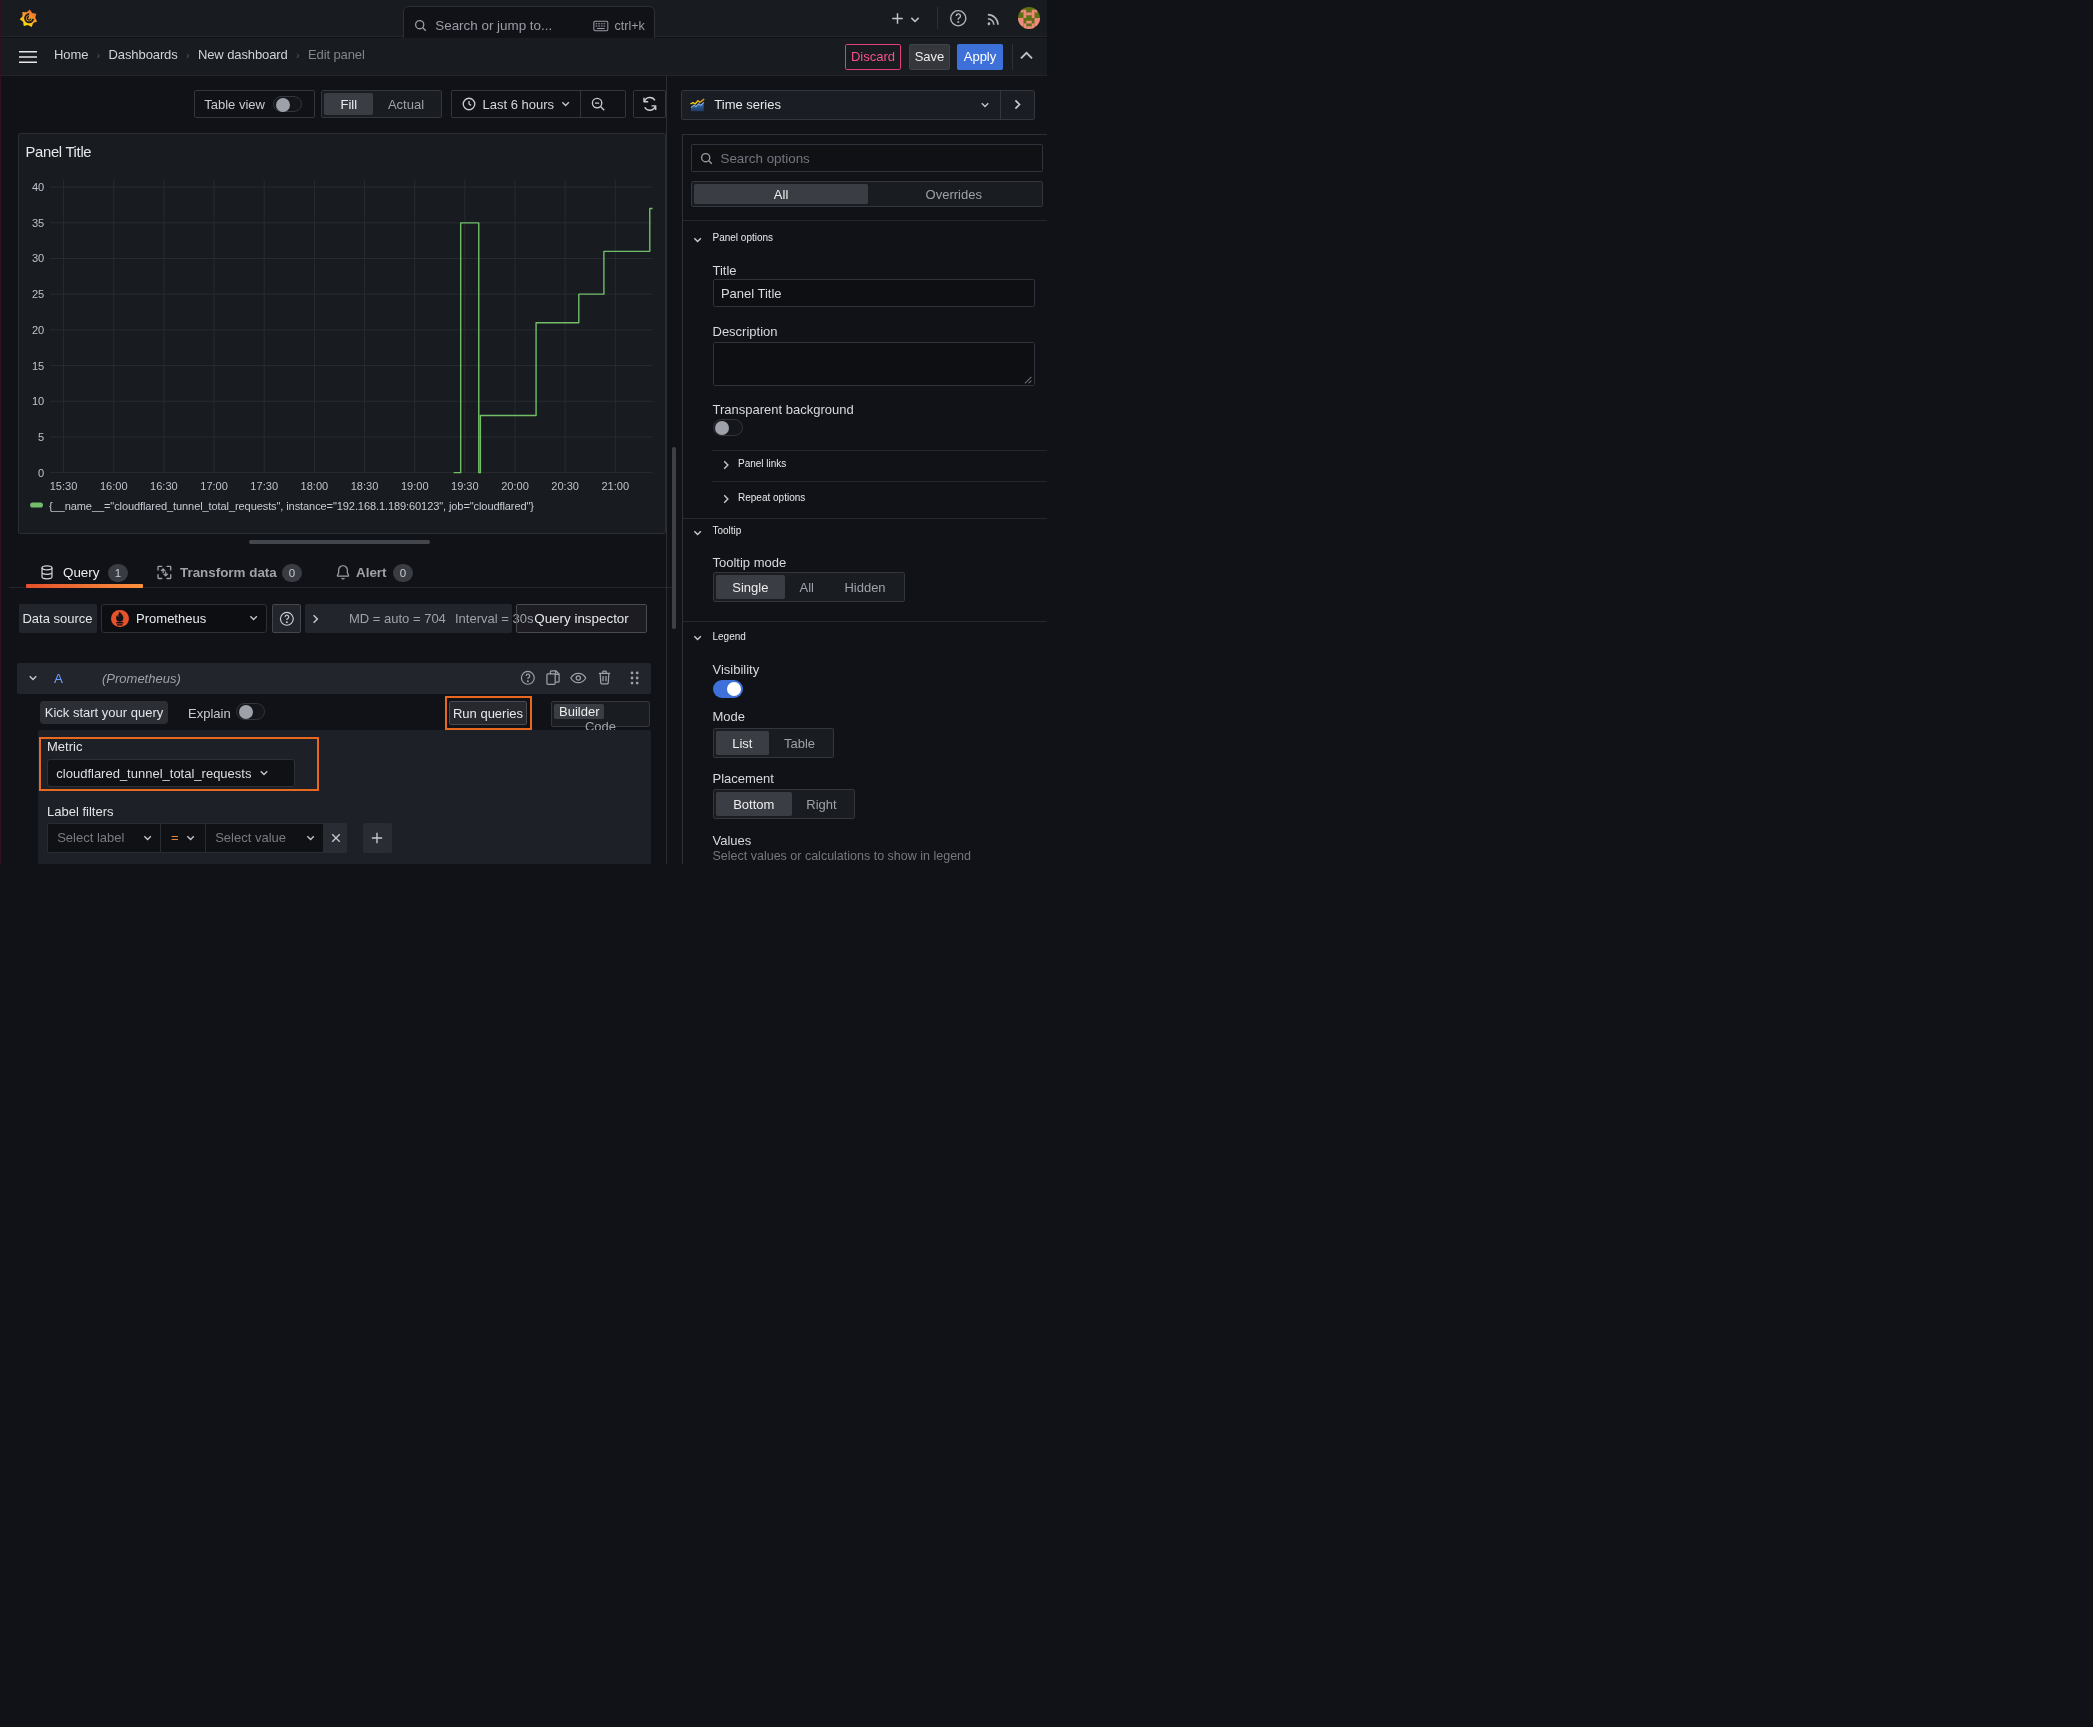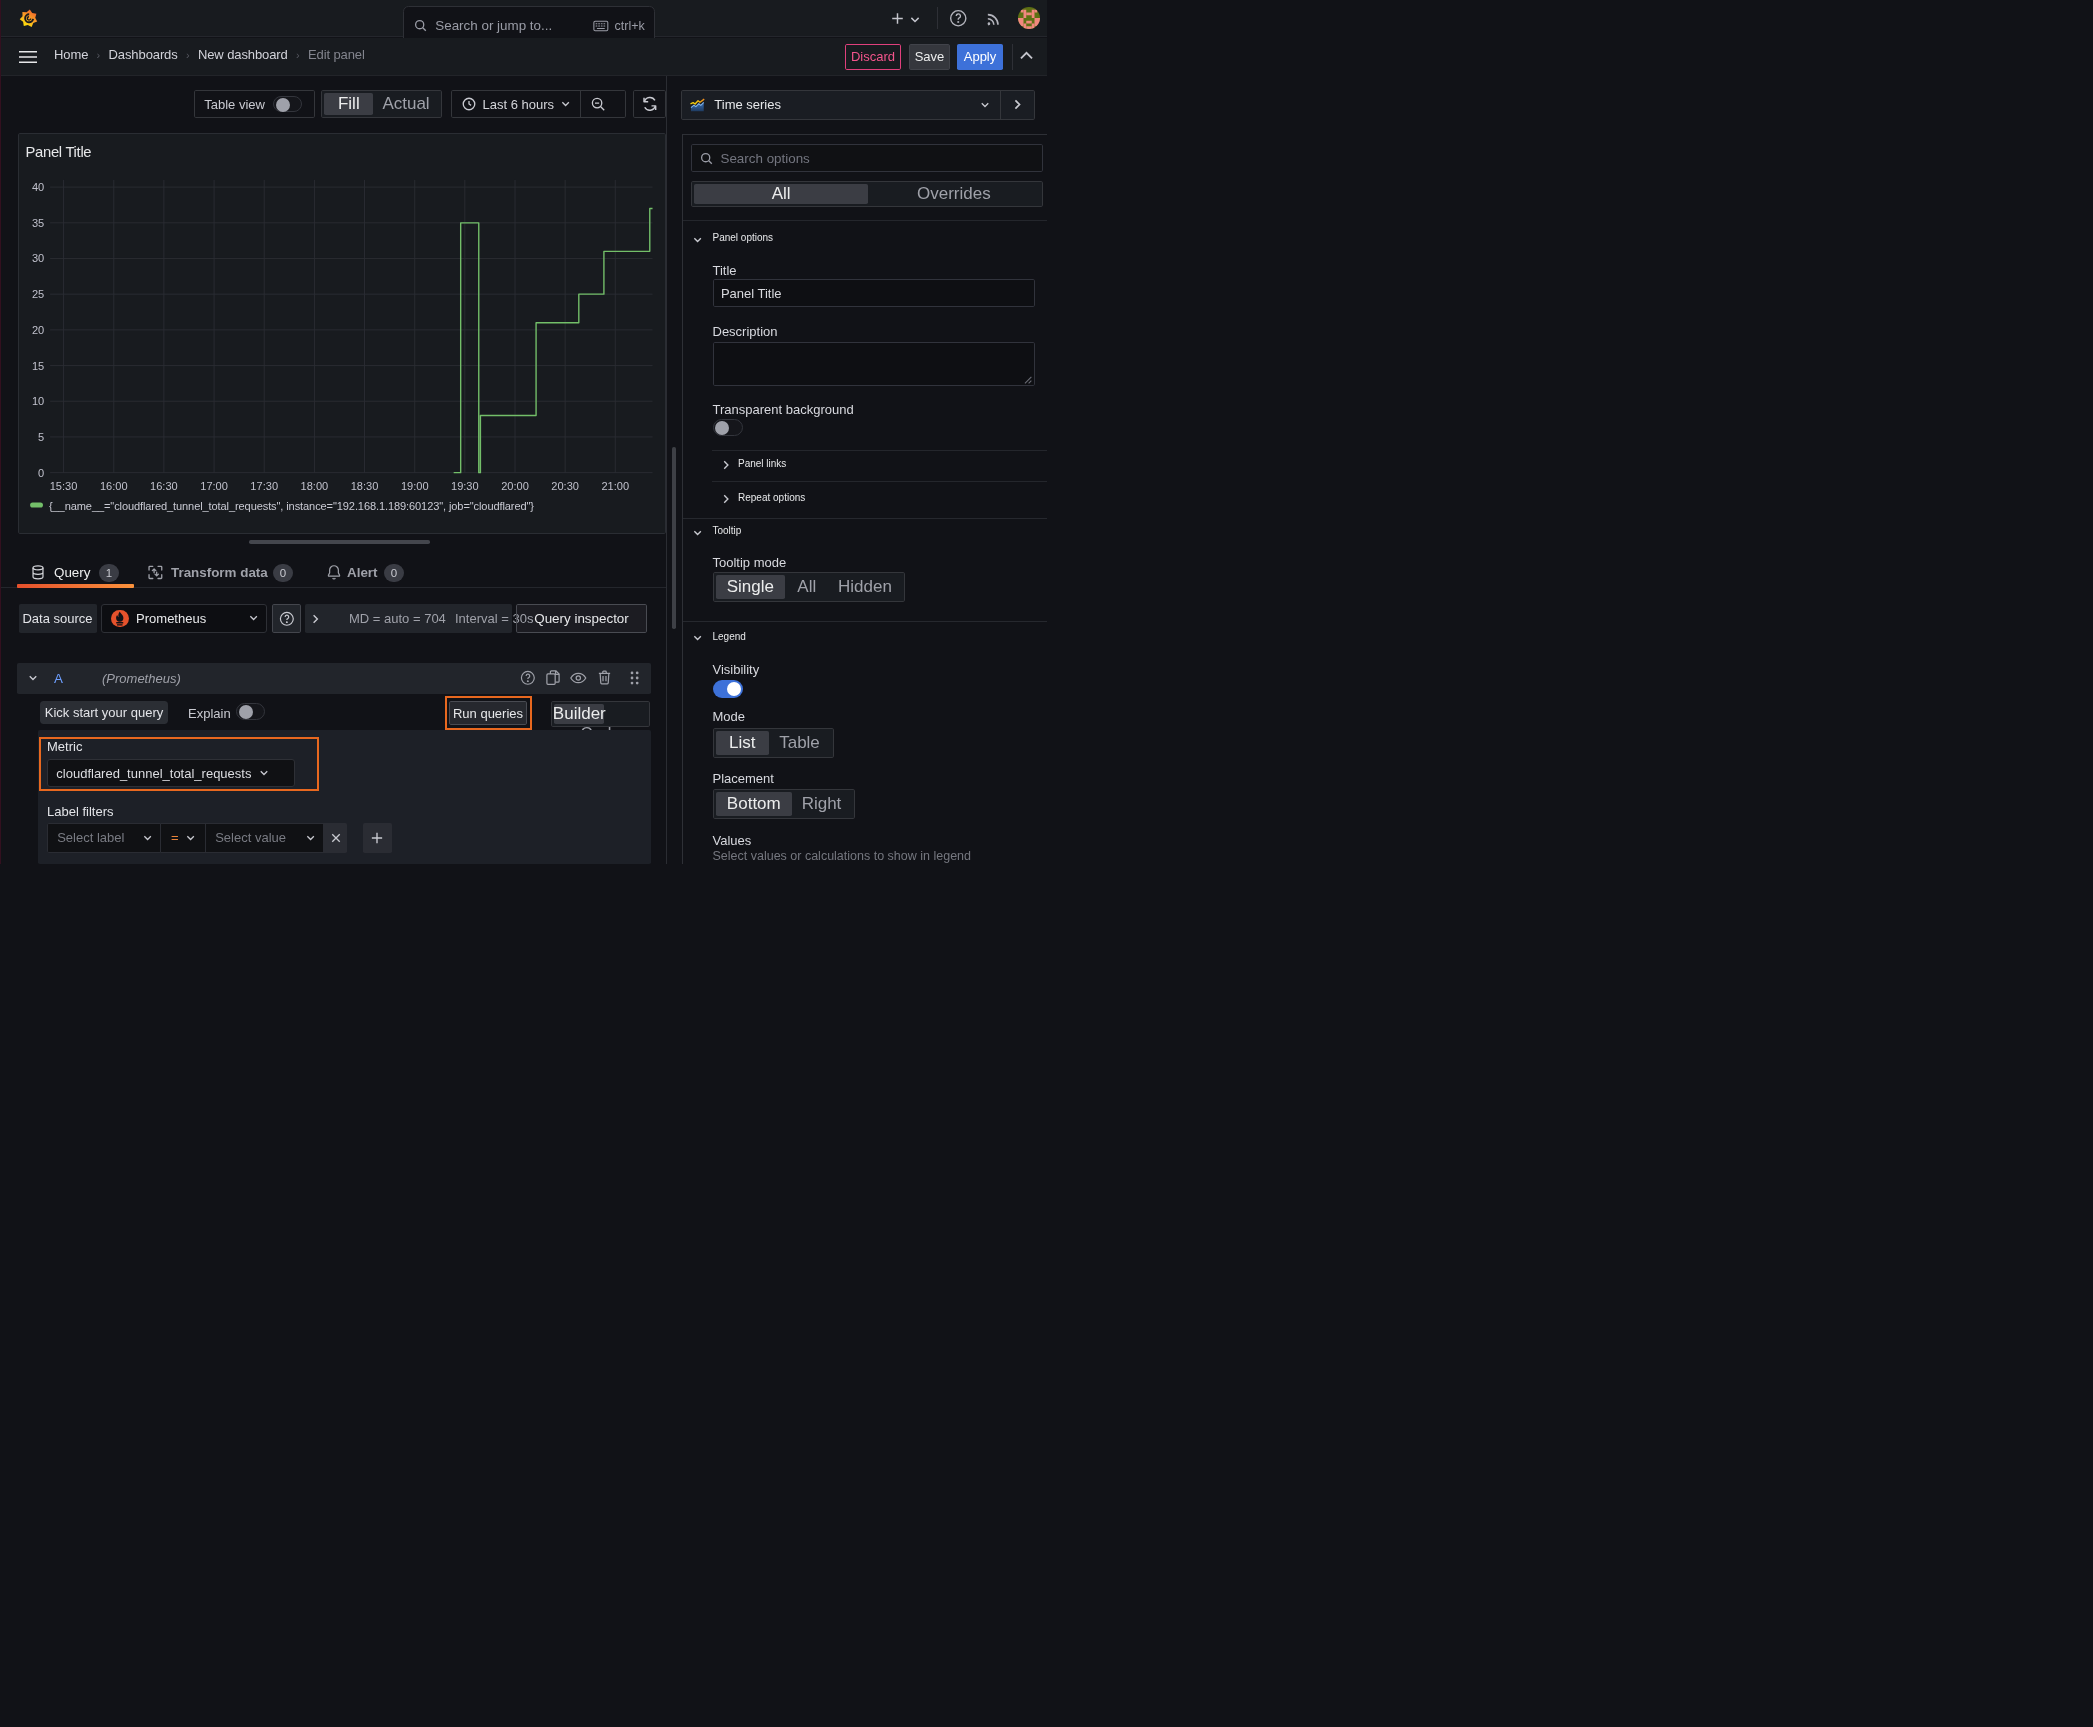--- a/index.html
+++ b/index.html
@@ -17,32 +17,32 @@
 .btn { display:inline-flex; align-items:center; justify-content:center; height:26px; border-radius:1.8px; font-size:13px; }
 #btn-discard { position:absolute; left:845px; top:5.5px; width:56px; border:0.9px solid #e0407c; color:#f4558c; background:transparent; }
 #btn-save { position:absolute; left:909px; top:5.5px; width:41px; background:#35373d; color:#eceded; border:0.9px solid #41434a; }
 #btn-apply { position:absolute; left:957px; top:5.5px; width:46px; background:#3d71d9; color:#ffffff; }
 
 .tbox { position:absolute; top:90px; height:28px; border:0.9px solid #34363b; border-radius:1.8px; display:flex; align-items:center; color:#c9cad1; font-size:13px; }
 
 #panel { position:absolute; left:17.5px; top:133px; width:648px; height:401px; background:#181b1f; border:0.9px solid #2a2d33; border-radius:1.8px; }
 #ptitle { position:absolute; left:7px; top:9.7px; font-size:14.8px; font-weight:500; color:#e7e8ea; letter-spacing:-0.3px; }
 
-#tabsrow { position:absolute; left:0; top:557px; width:666px; height:31px; border-bottom:0.9px solid #24262c; }
+#tabsrow { position:absolute; left:9px; top:557px; width:666px; height:31px; border-bottom:0.9px solid #24262c; }
 .tabtxt { font-size:13.4px; color:#eceded; font-weight:500; }
 .tabdim { font-size:13.4px; color:#9fa1a9; font-weight:700; }
 .badge { display:inline-flex; align-items:center; justify-content:center; min-width:20px; height:18.5px; padding:0 6.5px; background:#3a3c44; border-radius:9.2px; font-size:11.5px; color:#c9cad1; }
 
 .dsbox { position:absolute; top:604px; height:29px; display:flex; align-items:center; white-space:nowrap; }
 .sel { background:#111217; border:0.9px solid #2e3036; border-radius:3px; }
 .graybtn { background:#26282e; border:0.9px solid #494b52; border-radius:1.8px; color:#e7e8ea; }
 .orange-annot { position:absolute; border:2.8px solid #e8681f; }
 
 .rgroup { position:absolute; display:flex; border:0.9px solid #34363b; border-radius:1.8px; background:#191c21; align-items:stretch; padding:2.3px; }
-.ritem { display:flex; align-items:center; justify-content:center; font-size:17px; color:#9fa1a9; }
+.ritem { display:flex; align-items:center; justify-content:center; font-size:13px; color:#9fa1a9; }
 .ritem.sel2 { background:#3b3d44; color:#eceded; border-radius:1.8px; font-weight:500; }
 
 .tgl { position:relative; border-radius:9.2px; background:#3f4148; }
 .tgl.abs { position:absolute; }
 .tgl .knob { position:absolute; width:14px; height:14px; border-radius:50%; background:#c7c9d1; }
 .tgl.on { background:#3d71d9; }
 .tgl.on .knob { background:#ffffff; right:1.8px; }
 .tgl.off .knob { left:1.8px; }
 
 #sidebar-pane { position:absolute; left:682px; top:134px; width:365px; height:730px; border-left:0.9px solid #2e3036; border-top:0.9px solid #2e3036; background:#111217; }

